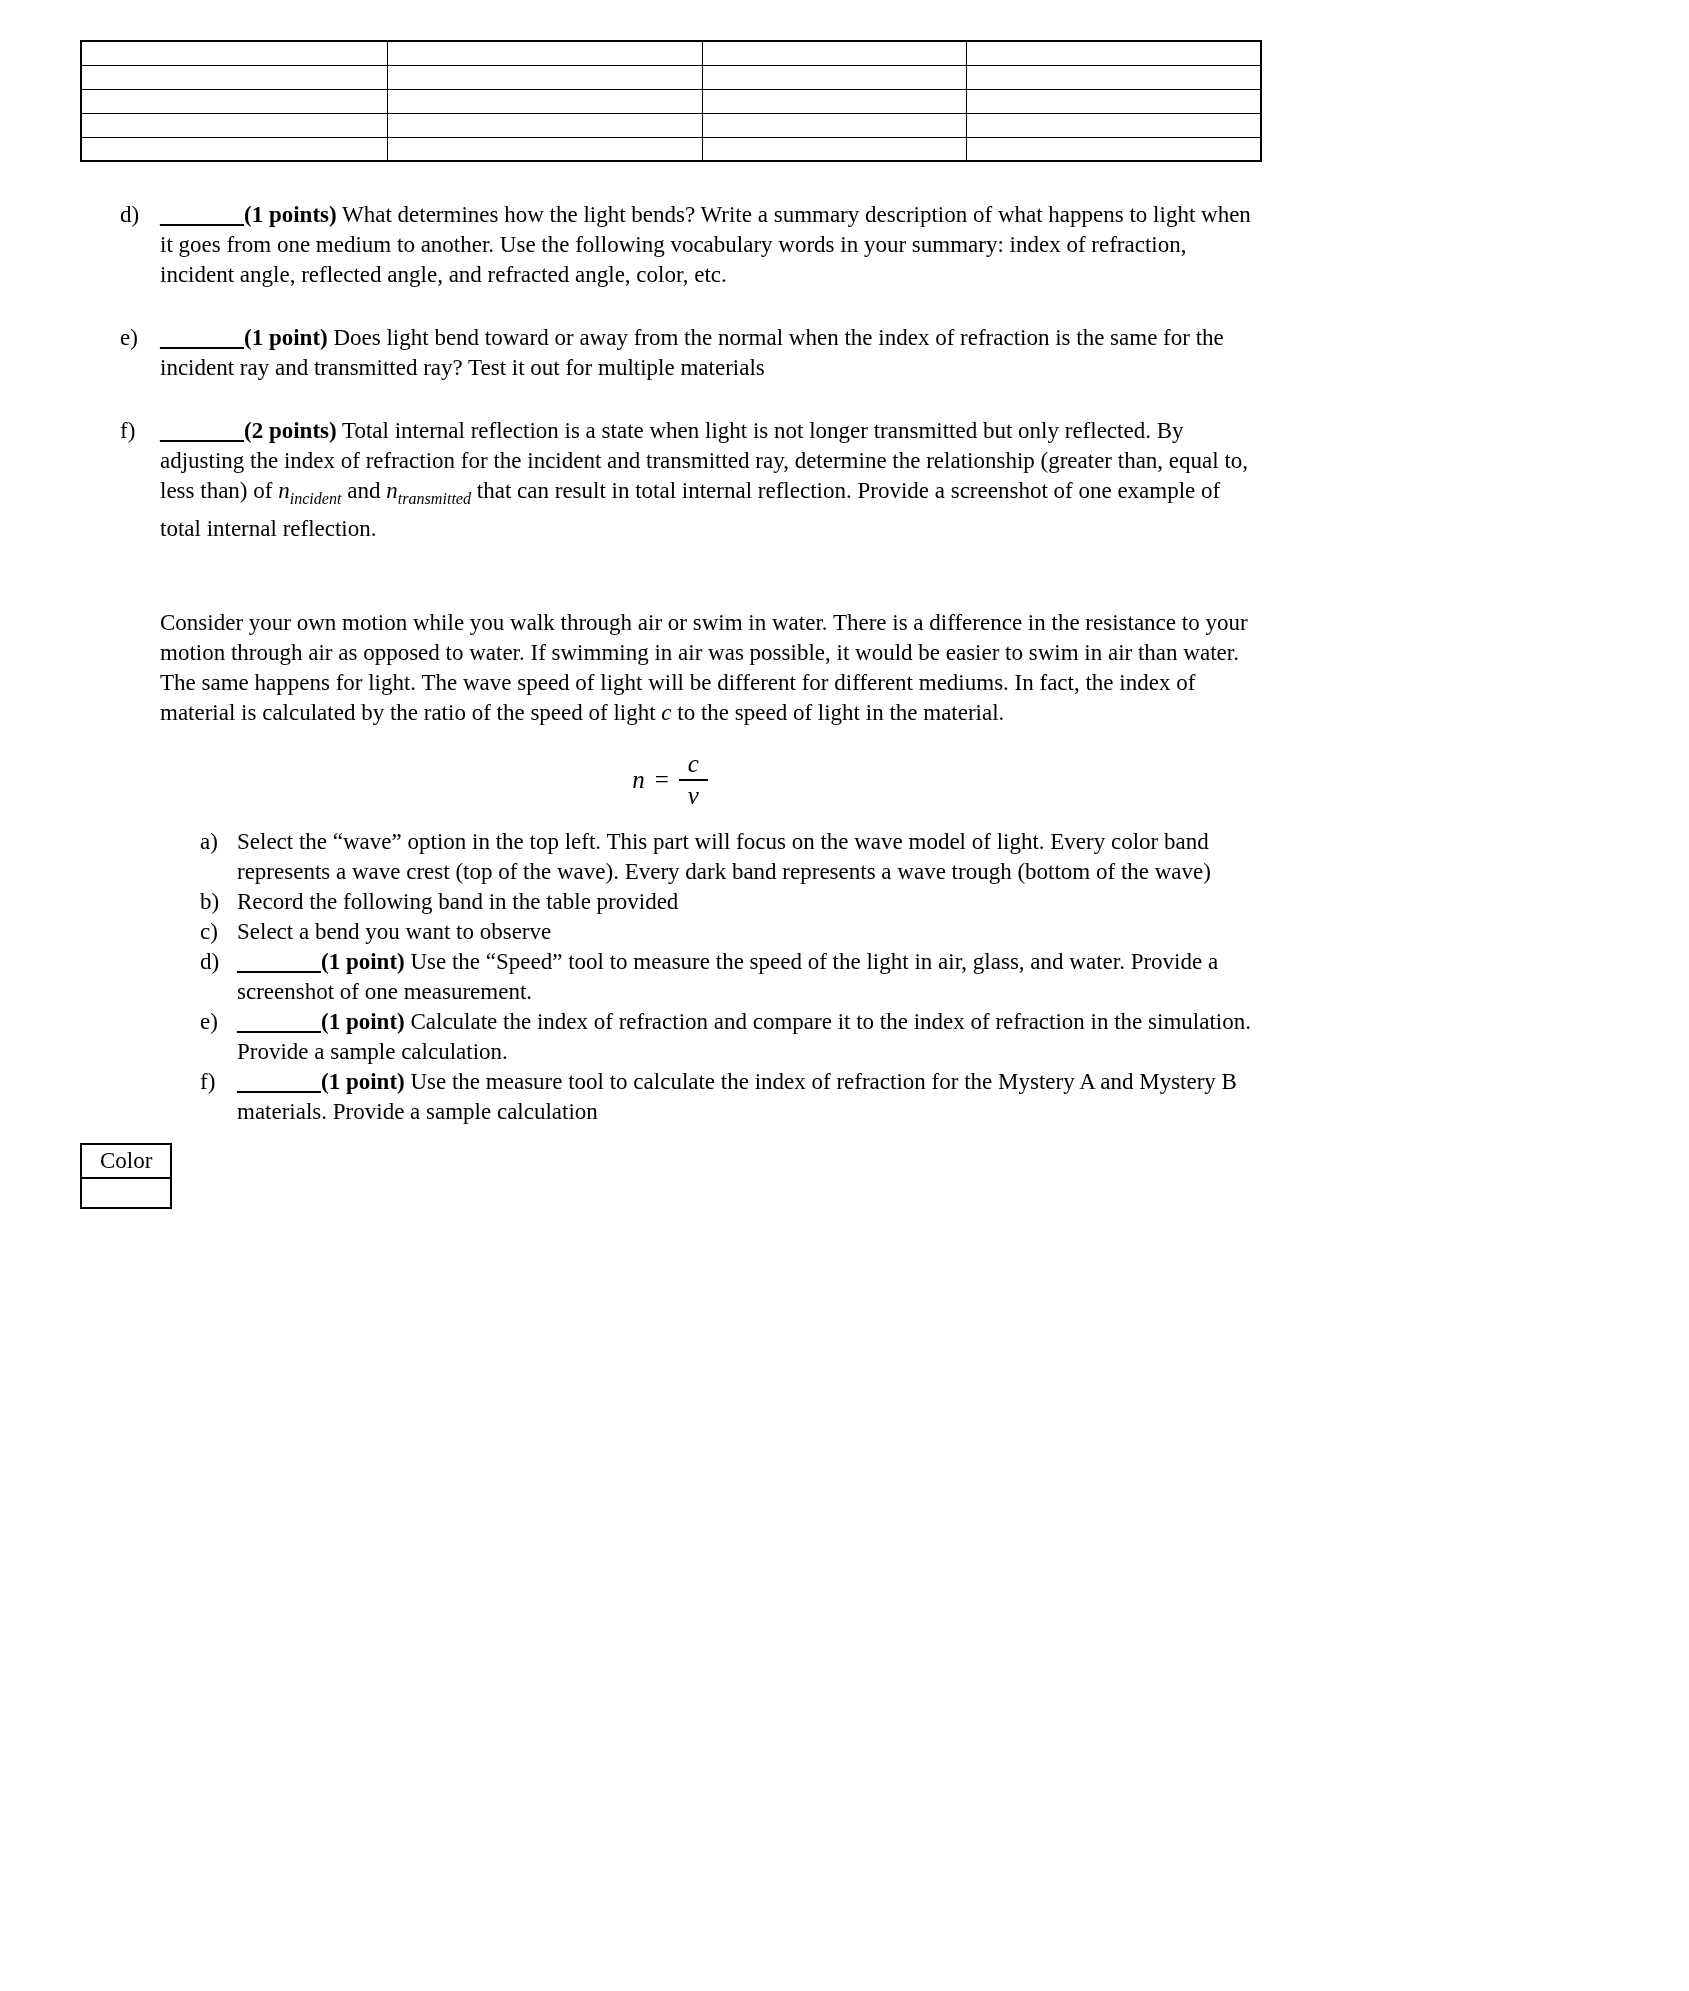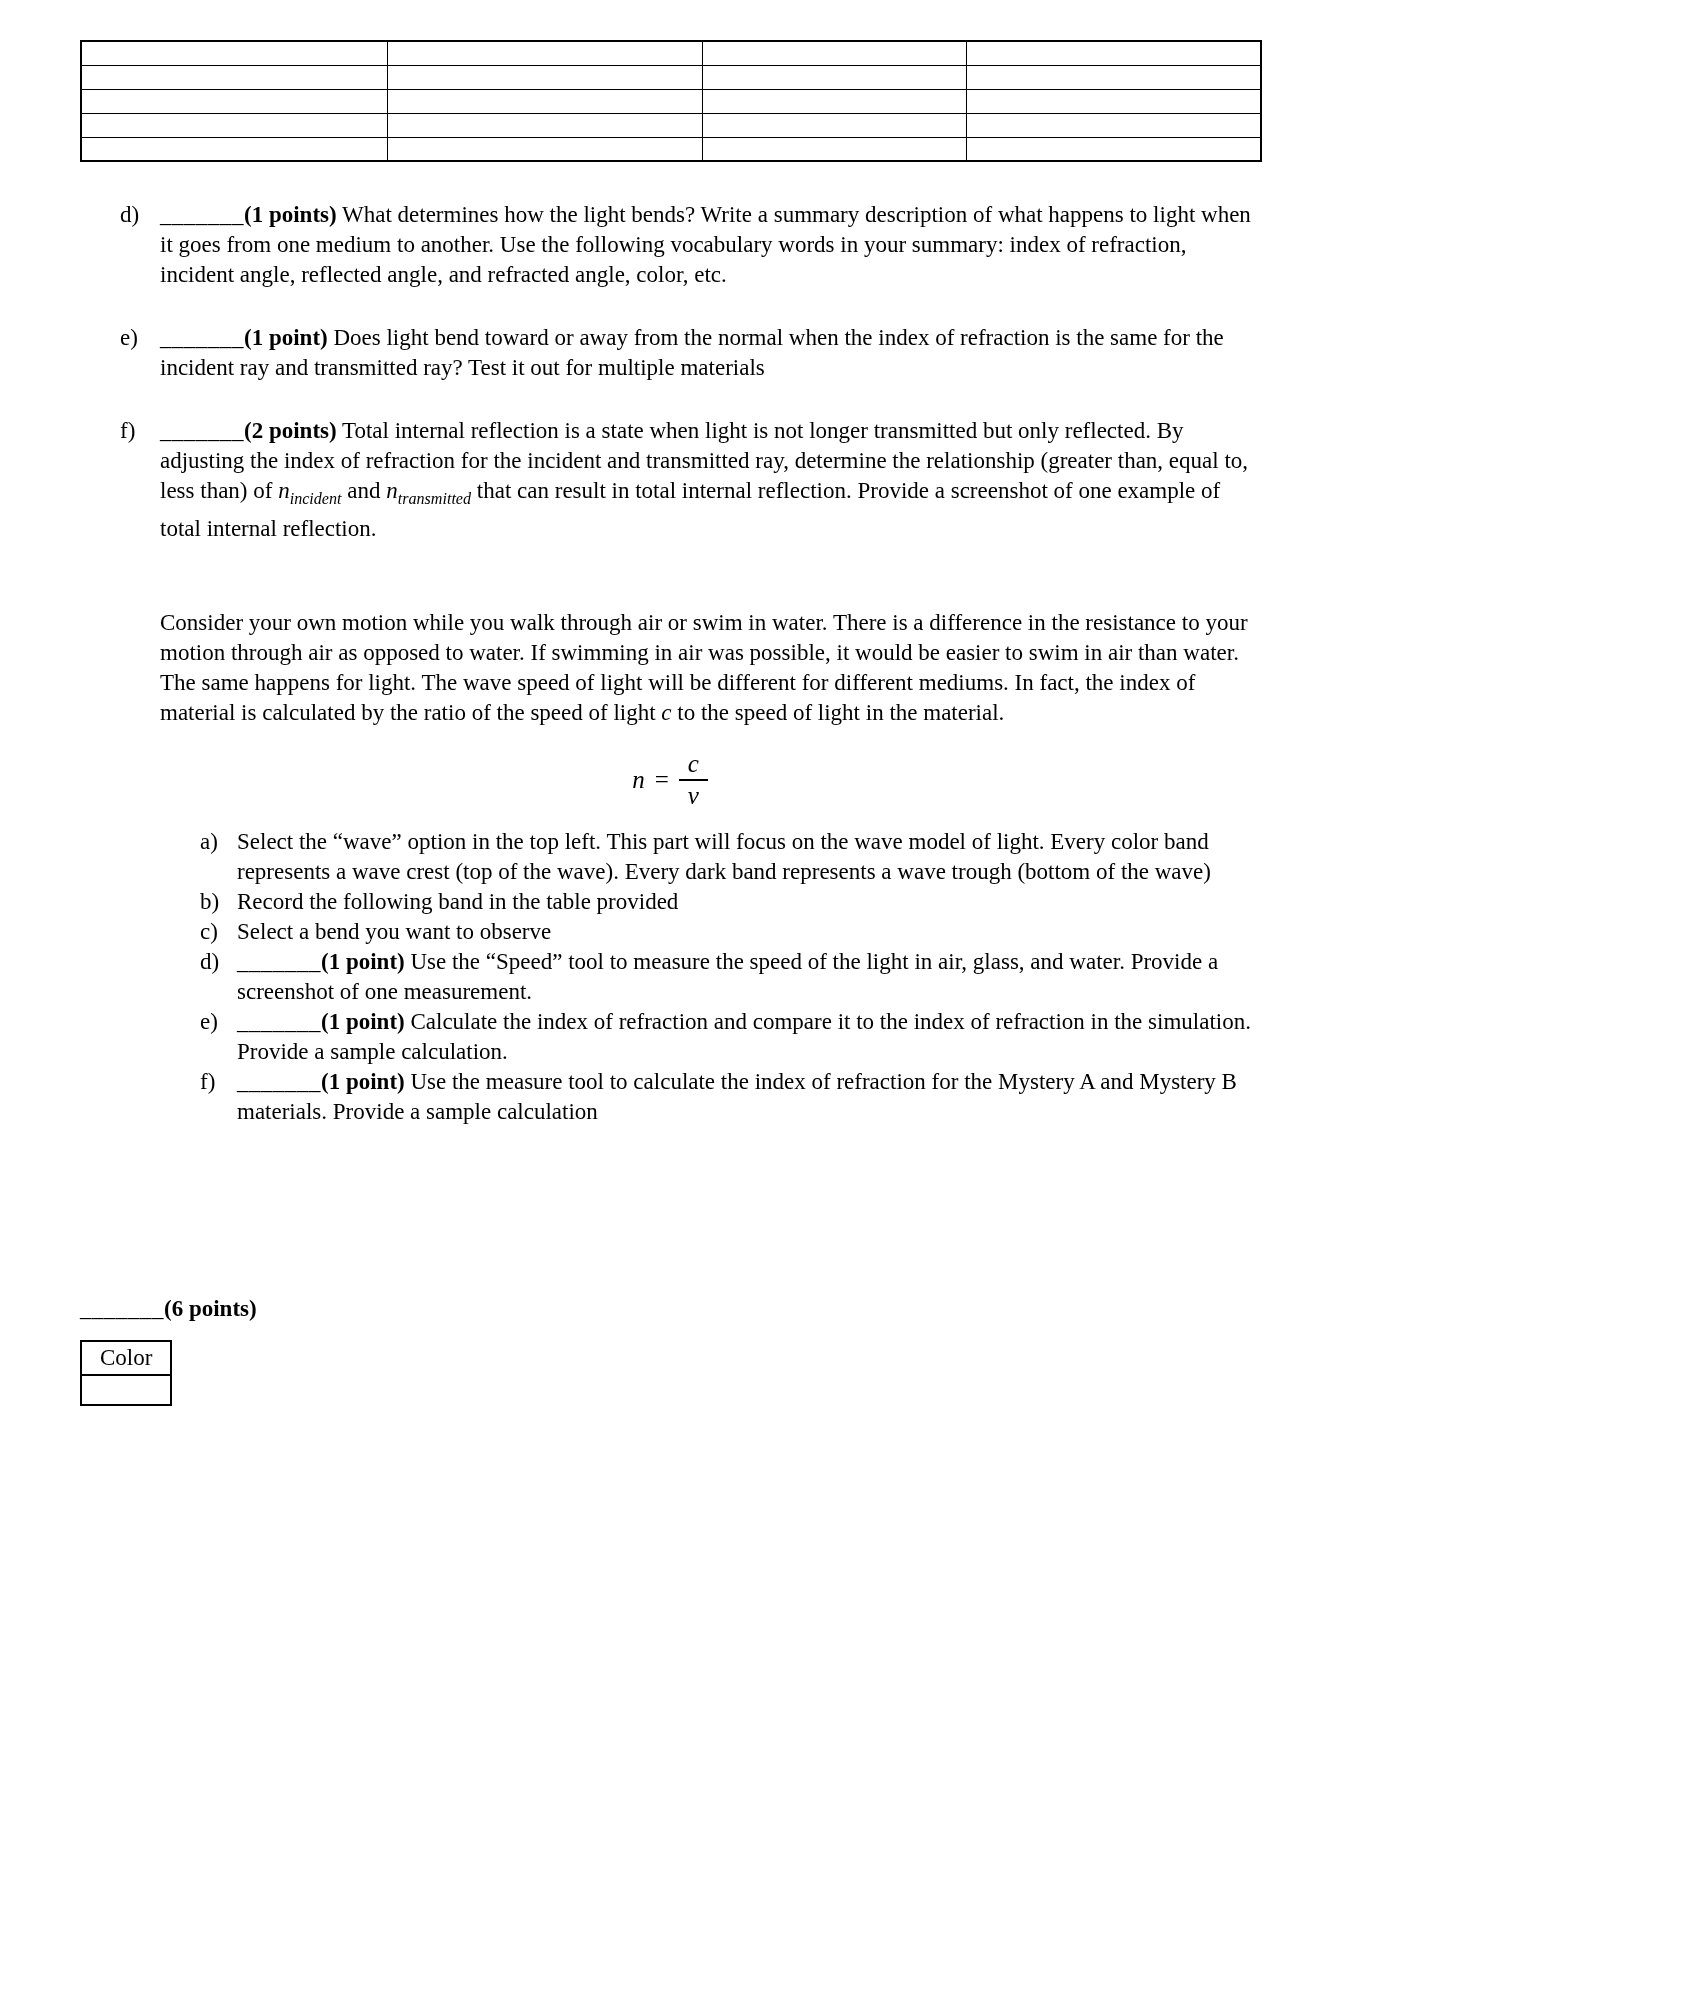--- a/index.html
+++ b/index.html
@@ -38,21 +38,21 @@
     display: flex;
     margin-left: 120px;
     width: 1145px;
   }
   .q-item.first { margin-top: 38px; }
   .q-item.next  { margin-top: 33px; }
   .q-label { width: 40px; flex: none; }
   .q-text  { flex: 1; }
 
   .pts { font-weight: bold; }
-  .blank { letter-spacing: 0.5px; }
+  .blank { letter-spacing: 0.5px; text-decoration: underline; }
   .mvar { font-style: italic; }
   sub.msub { font-style: italic; font-size: 0.70em; }
 
   
   .part2-heading {
     margin: 60px 0 0 80px;
     font-size: 23px;
     font-weight: bold;
     line-height: 30px;
   }
@@ -218,23 +218,20 @@
 
     <div class="p2-item">
       <span class="p2-label">f)</span>
       <div class="p2-text">
         <span class="blank">_______</span><span class="pts">(1 point)</span><span> Use the measure tool to calculate the index of refraction for the Mystery A and Mystery B materials.  Provide a sample calculation</span>
       </div>
     </div>
 
   </div>
 
-  <div class="footer-line">
-    <span class="blank">_______</span><span class="pts">(6 points)</span>
-  </div>
 
   <table class="color-table">
     <tbody>
       <tr>
         <td>Color</td>
       </tr>
       <tr>
         <td class="empty"></td>
       </tr>
     </tbody>

